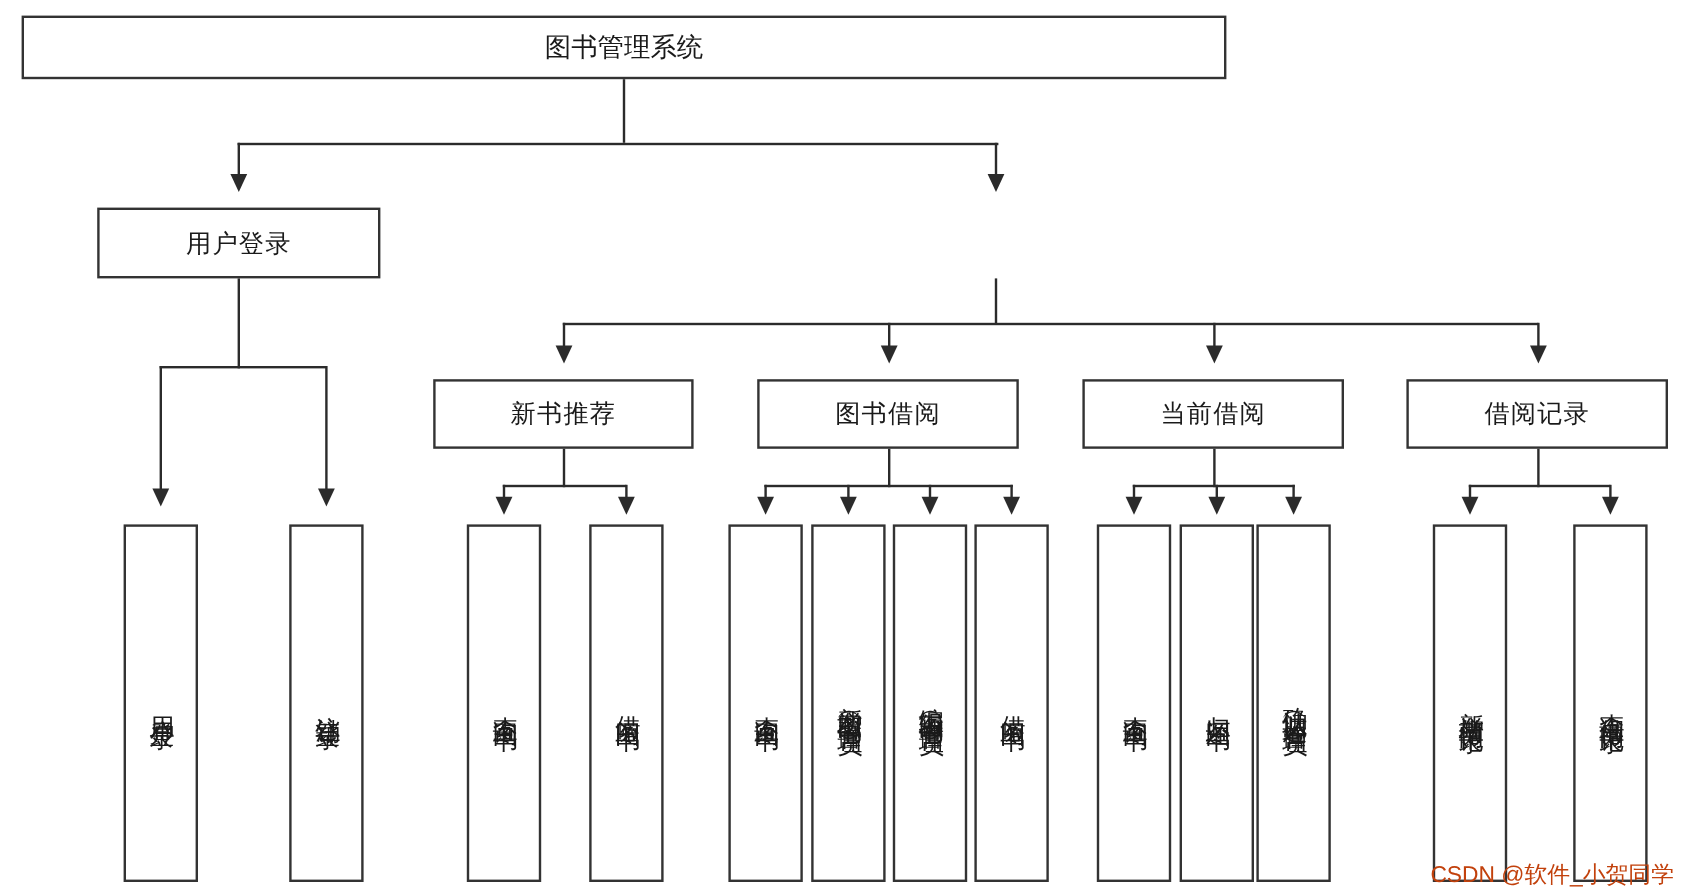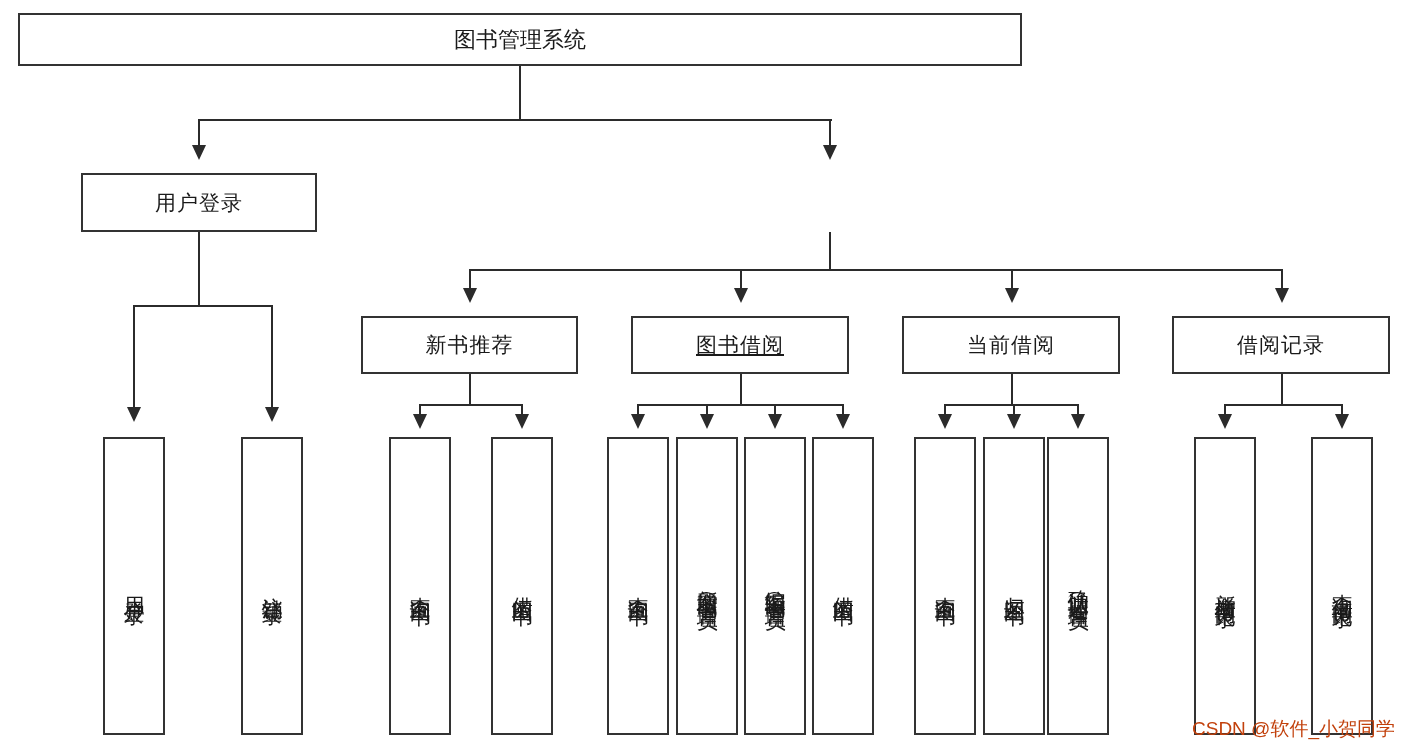--- a/index.html
+++ b/index.html
@@ -105,21 +105,21 @@
   <div class="ln v" style="left:740px;top:269px;width:2px;height:22px;"></div>
   <div class="arrow" style="left:734px;top:288px;"></div>
   <div class="ln v" style="left:1011px;top:269px;width:2px;height:22px;"></div>
   <div class="arrow" style="left:1005px;top:288px;"></div>
   <div class="ln v" style="left:1281px;top:269px;width:2px;height:22px;"></div>
   <div class="arrow" style="left:1275px;top:288px;"></div>
 
   <div class="node h" style="left:361px;top:316px;width:217px;height:58px;justify-content:center;">
     <span>新书推荐</span>
   </div>
-  <div class="node h" style="left:631px;top:316px;width:218px;height:58px;text-decoration:underline;">
+  <div class="node h" style="left:631px;top:316px;width:218px;height:58px;">
     <span>图书借阅</span>
   </div>
   <div class="node h" style="left:1172px;top:316px;width:218px;height:58px;">
     <span>借阅记录</span>
   </div>
   <div class="node h" style="left:902px;top:316px;width:218px;height:58px;">
     <span>当前借阅</span>
   </div>
 
   <div class="ln v" style="left:469px;top:374px;width:2px;height:32px;"></div>

